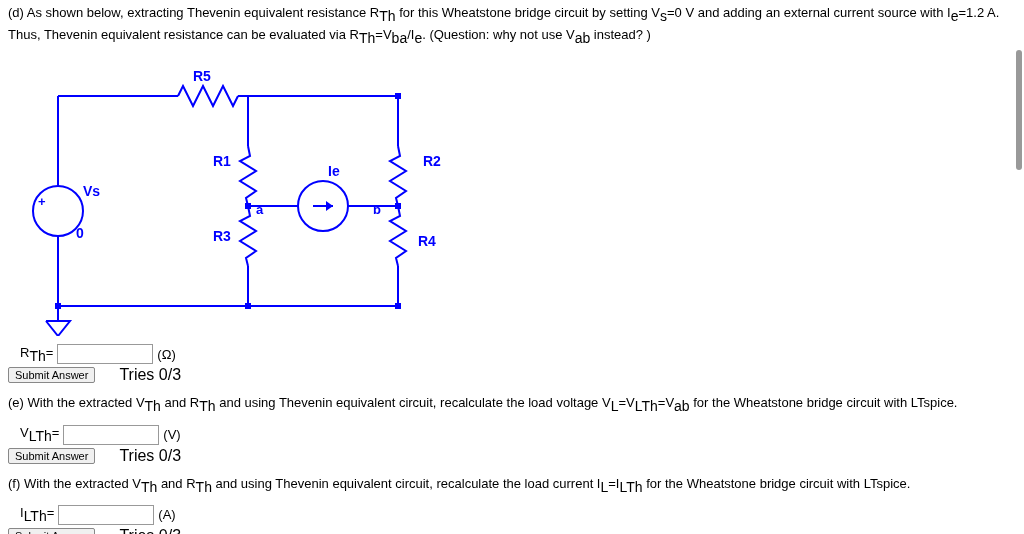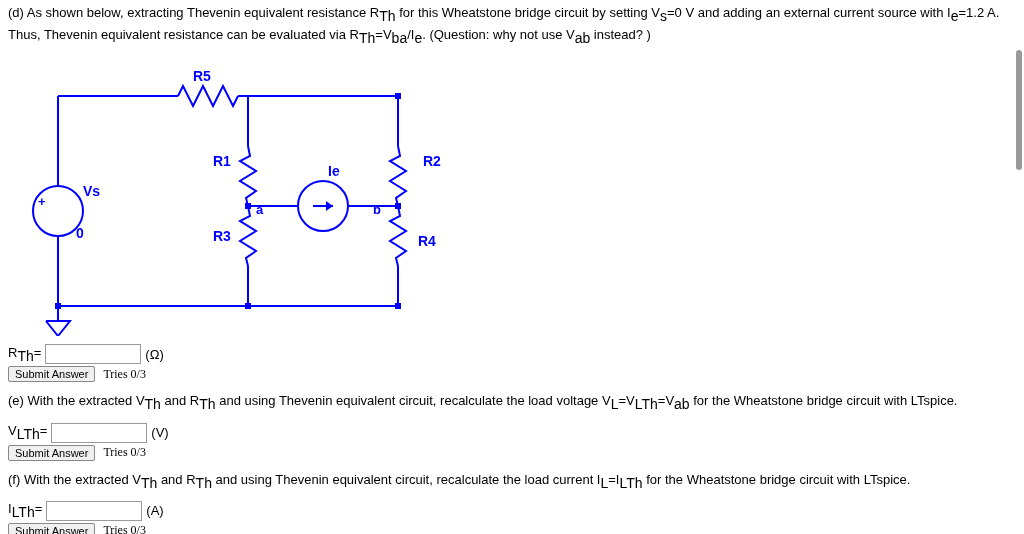--- a/index.html
+++ b/index.html
@@ -19,55 +19,54 @@
       margin: 4px 0 8px 20px;
       position: relative;
       width: 500px;
       height: 280px;
     }
     .circuit-svg {
       width: 100%;
       height: 100%;
     }
     .answer-row {
-      margin: 2px 0;
+      margin: 2px 12px;
       display: flex;
       align-items: center;
       gap: 4px;
     }
     .answer-label {
       font-size: 13px;
     }
     .answer-input {
       width: 90px;
       height: 18px;
       border: 1px solid #999;
       font-size: 12px;
       padding: 0 2px;
     }
     .unit {
       font-size: 13px;
     }
     .submit-row {
       display: flex;
       align-items: center;
-      gap: 8px;
+      gap: 24px;
       margin: 2px 0 10px 0;
     }
     .submit-btn {
       font-size: 11px;
       padding: 1px 6px;
       background: #f0f0f0;
       border: 1px solid #888;
       border-radius: 2px;
       cursor: pointer;
     }
     .tries {
-      font-size: 12px;
-      font-family: Liberation Serif, serif;
+      font-size: 16px;
     }
     sub {
       font-size: 14px;
     }
     .scrollbar-indicator {
       position: fixed;
       right: 2px;
       top: 50px;
       width: 6px;
       height: 120px;

